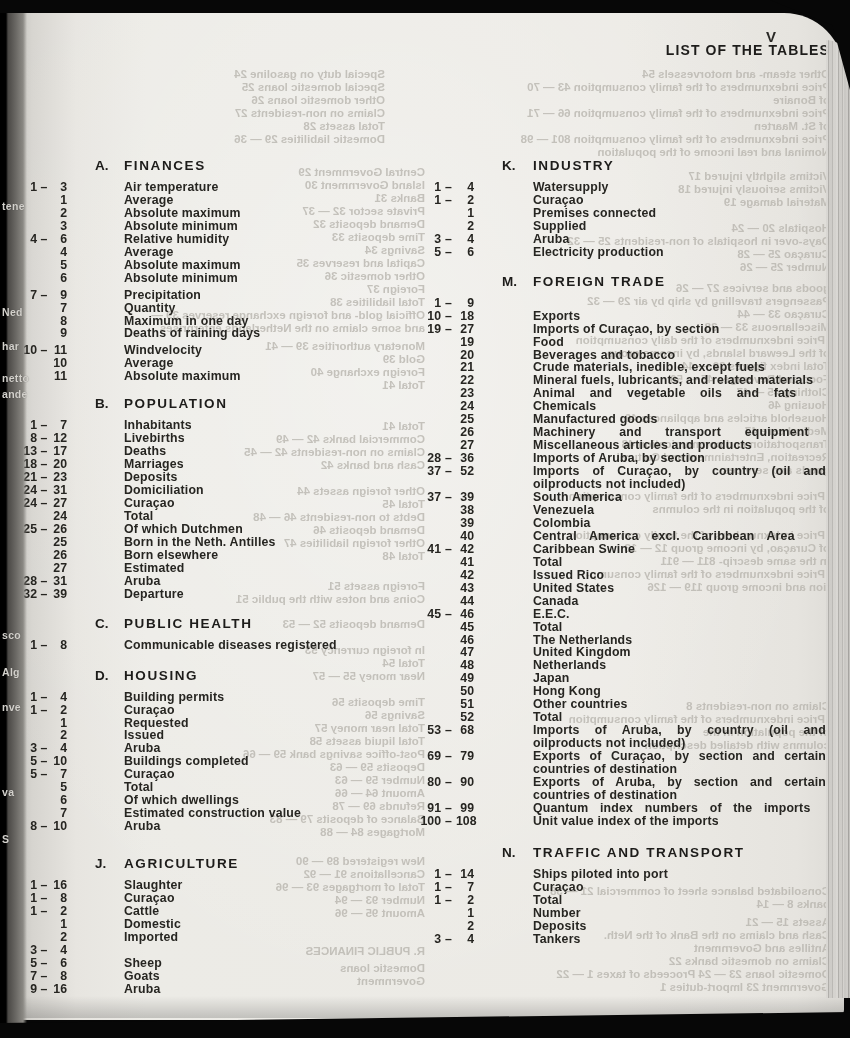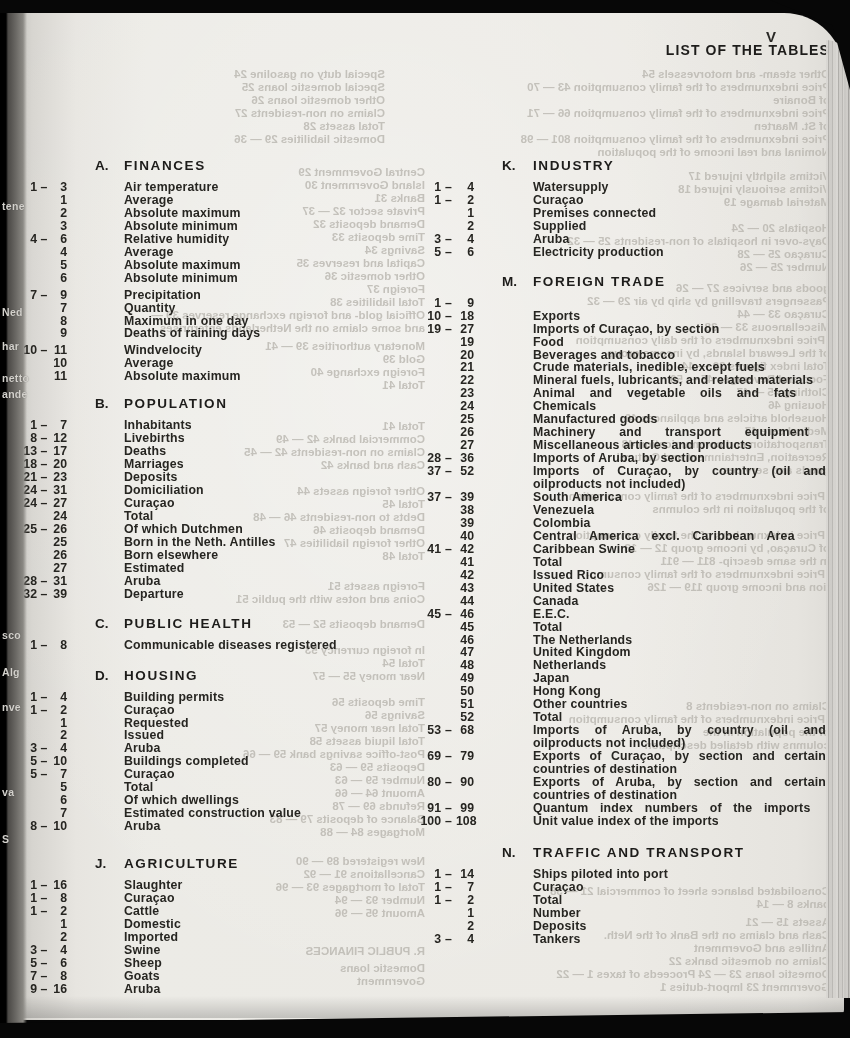--- a/index.html
+++ b/index.html
@@ -686,21 +686,20 @@
             <span class="n1"></span>
             <span class="dash"></span>
             <span class="n2">2</span>
             <span class="lbl">Imported</span>
           </div>
 
           <div class="row">
             <span class="n1">3</span>
             <span class="dash">–</span>
             <span class="n2">4</span>
-            <span class="lbl">Swine</span>
           </div>
 
           <div class="row">
             <span class="n1">5</span>
             <span class="dash">–</span>
             <span class="n2">6</span>
             <span class="lbl">Sheep</span>
           </div>
 
           <div class="row">

